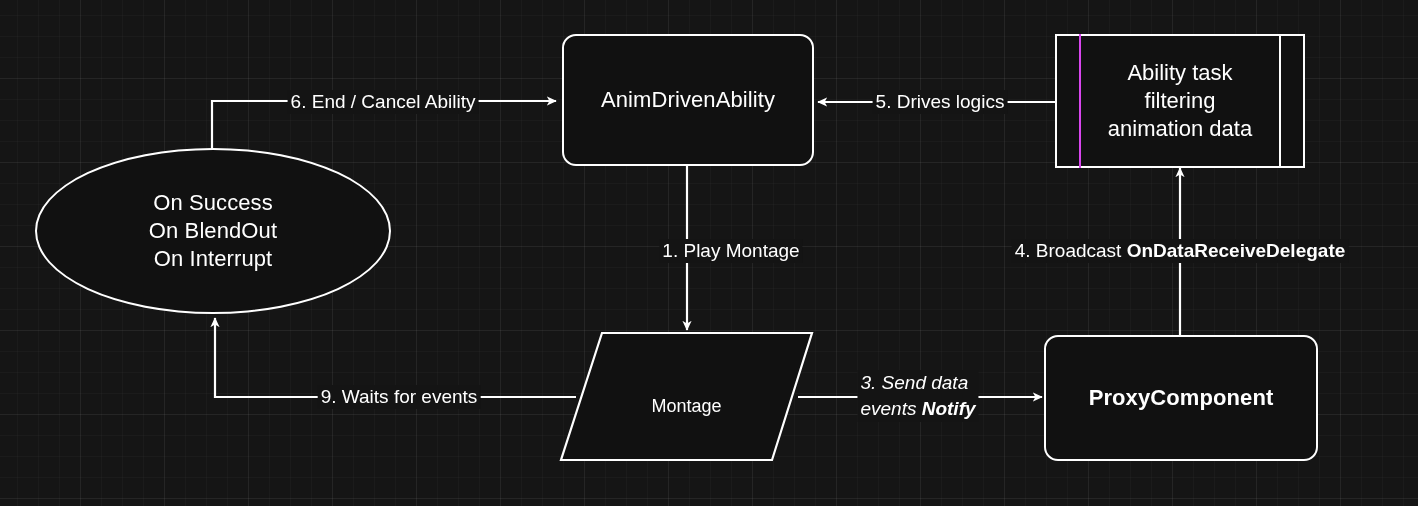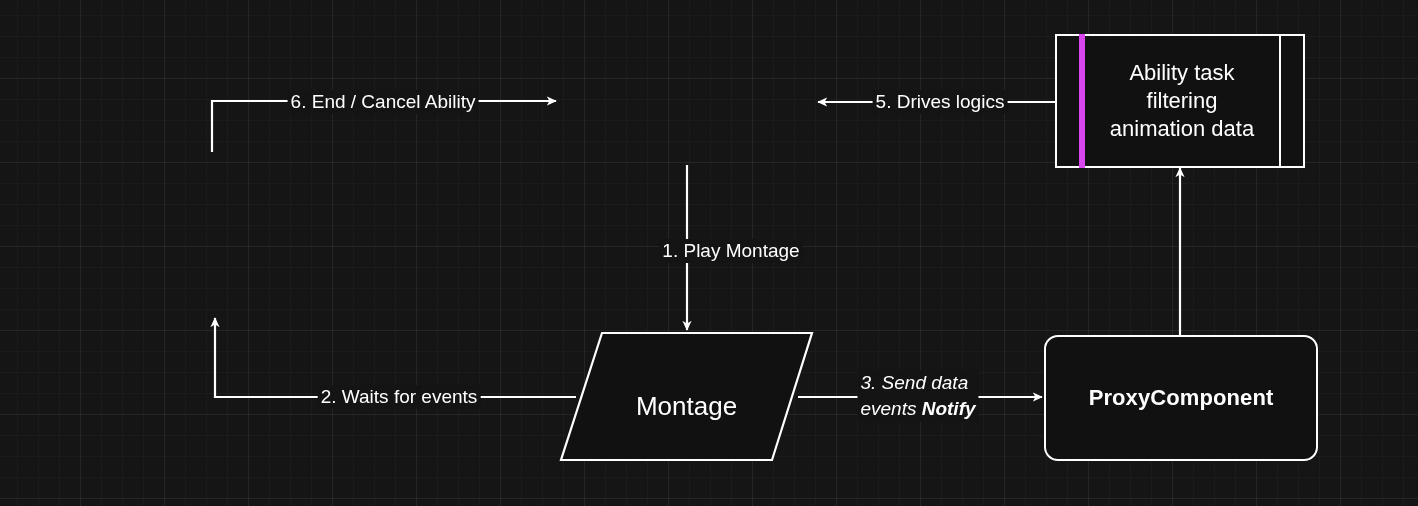--- a/index.html
+++ b/index.html
@@ -55,21 +55,21 @@
   }
   .subproc-outer {
     position: absolute;
     box-sizing: border-box;
     border: 2px solid #ffffff;
     background: #111111;
   }
   .subproc-inner {
     position: absolute;
     box-sizing: border-box;
-    border-left: 6px solid #d946ef;
+    border-left: 2px solid #d946ef;
     border-right: 2px solid #ffffff;
     top: -2px;
     bottom: -2px;
     display: flex;
     align-items: center;
     justify-content: center;
     text-align: center;
     color: #ffffff;
     font-size: 22px;
     line-height: 28px;
@@ -77,21 +77,21 @@
   .para-wrap {
     position: absolute;
   }
   .para-label {
     position: absolute;
     inset: 0;
     display: flex;
     align-items: center;
     justify-content: center;
     color: #ffffff;
-    font-size: 26px;
+    font-size: 18px;
     line-height: 28px;
     margin-top: 19px;
   }
   .edge-label {
     position: absolute;
     color: #ffffff;
     font-size: 19px;
     line-height: 24px;
     white-space: nowrap;
     text-align: left;
@@ -126,47 +126,60 @@
 
     <path d="M576,397 L215,397 L215,318" fill="none" stroke="#ffffff" stroke-width="2.2" marker-end="url(#arrow)"></path>
 
     <path d="M798,397 L1042,397" fill="none" stroke="#ffffff" stroke-width="2.2" marker-end="url(#arrow)"></path>
 
     <path d="M1180,335 L1180,168" fill="none" stroke="#ffffff" stroke-width="2.2" marker-end="url(#arrow)"></path>
 
     <polygon points="602,333 812,333 772,460 561,460" fill="#111111" stroke="#ffffff" stroke-width="2.2"></polygon>
   </svg>
 
+  <div class="node node-rounded" style="left:562px; top:34px; width:252px; height:132px;">
+    <span>AnimDrivenAbility</span>
+  </div>
 
   <div class="subproc-outer" style="left:1055px; top:34px; width:250px; height:134px;">
     <div class="subproc-inner" style="left:22px; right:22px;">
       <div>
         <div>Ability task</div>
         <div>filtering</div>
         <div>animation data</div>
       </div>
     </div>
   </div>
 
+  <div class="node node-ellipse" style="left:35px; top:148px; width:356px; height:166px;">
+    <div>
+      <div>On Success</div>
+      <div>On BlendOut</div>
+      <div>On Interrupt</div>
+    </div>
+  </div>
 
   <div class="para-wrap" style="left:561px; top:333px; width:251px; height:127px;">
     <div class="para-label">Montage</div>
   </div>
 
   <div class="node node-rounded" style="left:1044px; top:335px; width:274px; height:126px;font-weight:bold;">
     <span>ProxyComponent</span>
   </div>
 
   <div class="edge-label" style="left:383px; top:102px;">6. End / Cancel Ability</div>
 
   <div class="edge-label" style="left:940px; top:102px;">5. Drives logics</div>
 
   <div class="edge-label" style="left:687px; top:251px;margin-left:44px;">1. Play Montage</div>
 
-  <div class="edge-label" style="left:399px; top:397px;">2. Waits for events</div>
+  <div class="edge-label" style="left:399px; top:397px;">9. Waits for events</div>
 
   <div class="edge-label two-line" style="left:918px; top:396px;">
     <span>3. Send data</span><br>
     <span>events </span><b>Notify</b>
   </div>
 
+  <div class="edge-label" style="left:1180px; top:251px;">
+    <span>4. Broadcast </span><b>OnDataReceiveDelegate</b>
+  </div>
 
 </div>
 
 </body></html>

